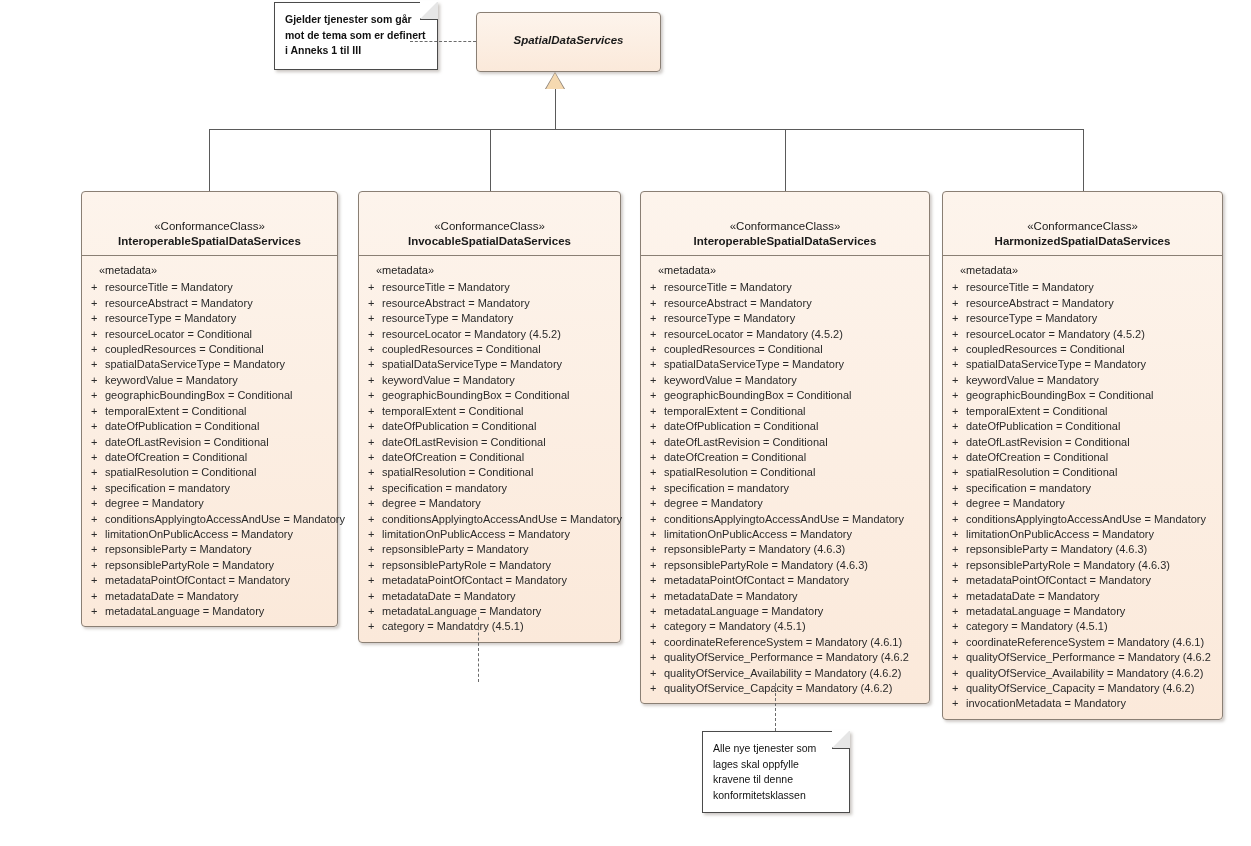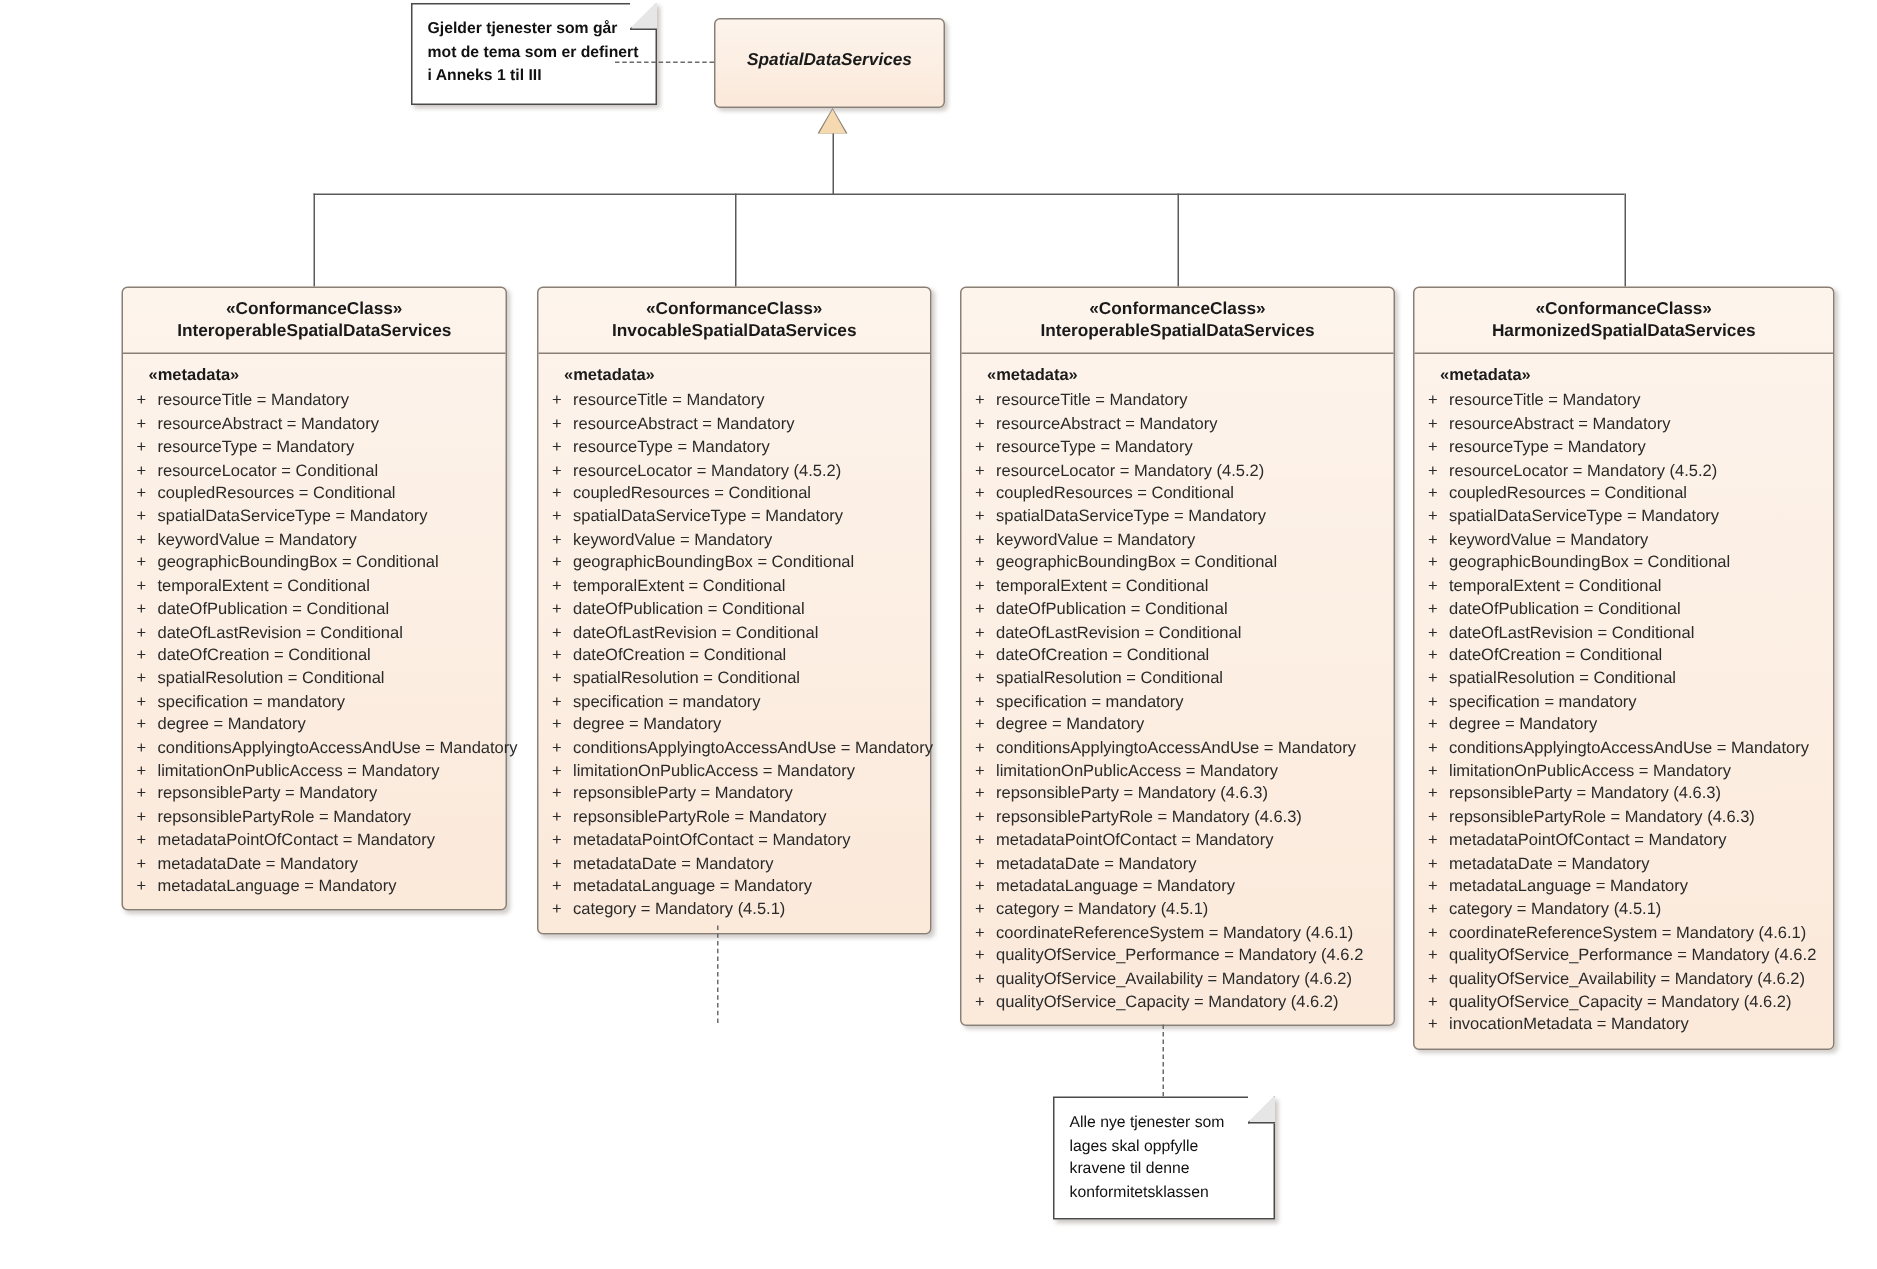--- a/index.html
+++ b/index.html
@@ -29,21 +29,22 @@
   }
   .uml-head {
     text-align: center;
     padding: 7px 6px 7px 6px;
     line-height: 1.28;
     color: #1a1a1a;
   }
   .uml-head .stereo {
     display: block;
     font-size: 11.5px;
-    font-weight: bold;
+    font-weight: normal;
+    margin-top: 20px;
   }
   .uml-head .cname {
     display: block;
     font-size: 11.5px;
     font-weight: bold;
   }
   .uml-head.abstract .cname {
     font-style: italic;
     font-weight: bold;
   }
@@ -52,21 +53,20 @@
     background: #8a7f74;
     margin: 0;
   }
   .uml-body {
     padding: 8px 5px 7px 5px;
   }
   .group-stereo {
     font-size: 11px;
     color: #1a1a1a;
     padding: 0 0 4px 12px;
-    font-weight: bold;
   }
   .attr {
     display: flex;
     font-size: 11px;
     color: #2a2a2a;
     line-height: 15.4px;
     white-space: nowrap;
   }
   .attr .vis {
     width: 18px;
@@ -157,21 +157,21 @@
 
 <div id="canvas">
 
   <div class="note" style="left:274px; top:2px; width:164px; height:68px;font-weight:bold;">
     <div class="note-fold"></div>
     <div class="note-text">Gjelder tjenester som går mot de tema som er definert i Anneks 1 til III</div>
   </div>
 
   <div class="dashed-h" style="left:410px; top:41px; width:66px;"></div>
 
-  <div class="uml-class" style="left:476px; top:12px; width:154px; height:60px;">
+  <div class="uml-class" style="left:476px; top:12px; width:185px; height:60px;">
     <div class="uml-head abstract" style="padding-top:20px;">
       <span class="cname">SpatialDataServices</span>
     </div>
   </div>
 
   <div class="gen-arrow-outline" style="left:545px; top:72px;"></div>
   <div class="gen-arrow" style="left:546px; top:73px;"></div>
 
   <div class="line-v" style="left:555px; top:89px; height:41px;"></div>
 

